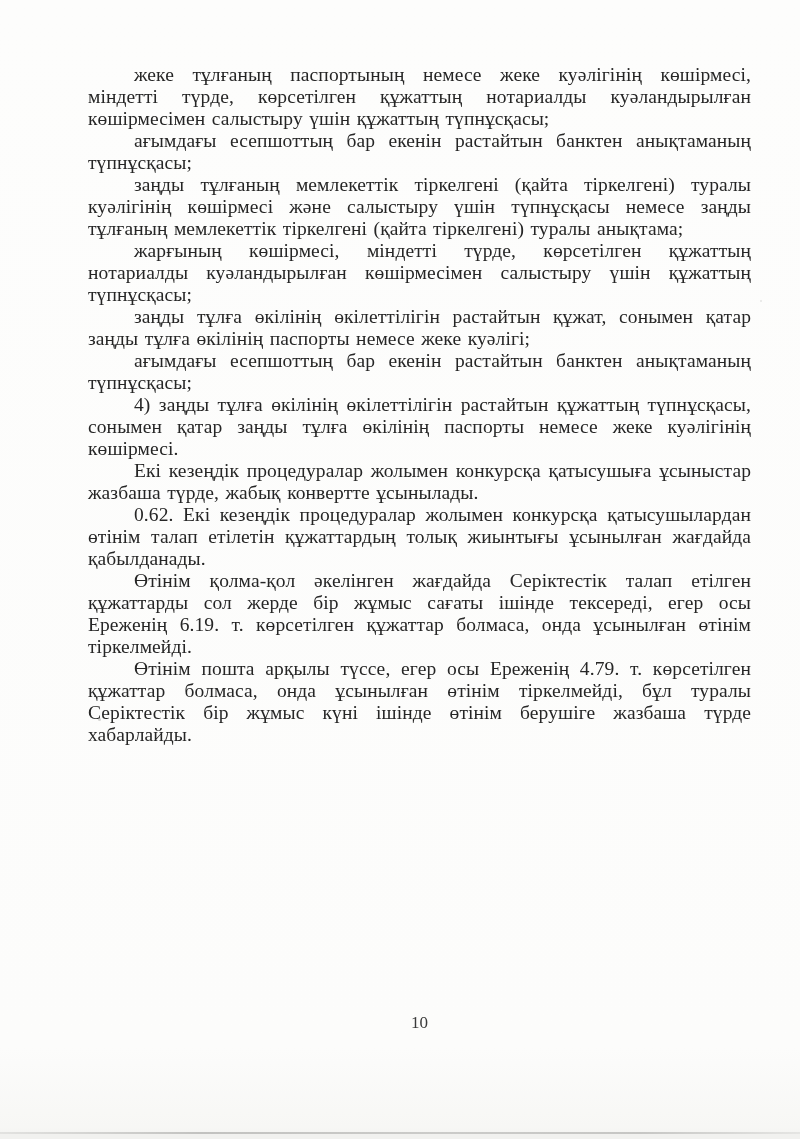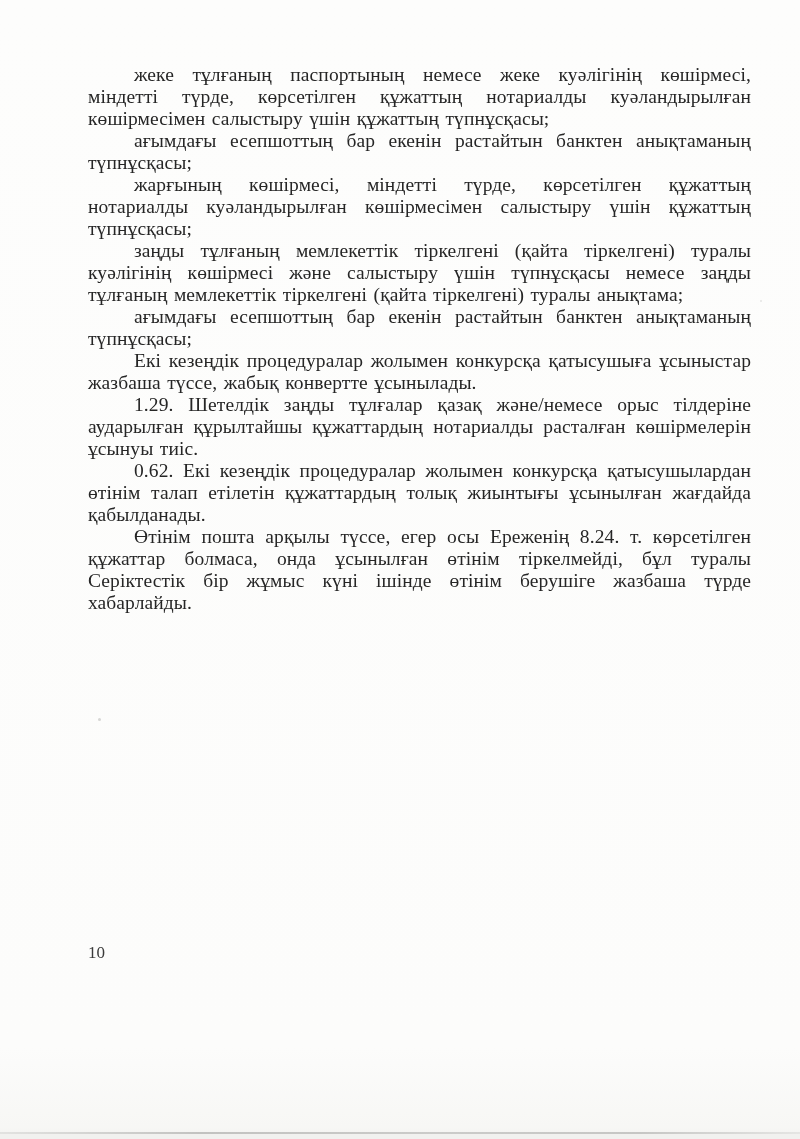--- a/index.html
+++ b/index.html
@@ -32,22 +32,23 @@
   }
   .text-block p {
     margin: 0;
     padding: 0;
     text-indent: 46px;
     word-spacing: 1.5px;
   }
   .page-number {
     position: absolute;
     left: 88px;
-    top: 943px;
+    top: 1013px;
     width: 663px;
+    text-align: center;
     font-size: 17px;
     color: #3a3a3a;
   }
   .scan-bottom-edge {
     position: absolute;
     left: 0;
     top: 1132px;
     width: 800px;
     height: 2px;
     background: linear-gradient(to right, #e2e2e0, #c2c2c0 25%, #cbcbc9 55%, #c6c6c4 80%, #e5e5e3);
@@ -72,27 +73,29 @@
   .speckle-2 { left: 760px; top: 300px; width: 2px; height: 2px; opacity: 0.35; }
 </style>
 </head>
 <body>
 
 <div class="scan-page">
 
   <div class="text-block">
     <p>жеке тұлғаның паспортының немесе жеке куәлігінің көшірмесі, міндетті түрде, көрсетілген құжаттың нотариалды куәландырылған көшірмесімен салыстыру үшін құжаттың түпнұсқасы;</p>
     <p>ағымдағы есепшоттың бар екенін растайтын банктен анықтаманың түпнұсқасы;</p>
+    <p>заңды тұлғаның мемлекеттік тіркелгені (қайта тіркелгені) туралы куәлігінің көшірмесі және салыстыру үшін түпнұсқасы немесе заңды тұлғаның мемлекеттік тіркелгені (қайта тіркелгені) туралы анықтама;</p>
     <p>жарғының көшірмесі, міндетті түрде, көрсетілген құжаттың нотариалды куәландырылған көшірмесімен салыстыру үшін құжаттың түпнұсқасы;</p>
-    <p>заңды тұлғаның мемлекеттік тіркелгені (қайта тіркелгені) туралы куәлігінің көшірмесі және салыстыру үшін түпнұсқасы немесе заңды тұлғаның мемлекеттік тіркелгені (қайта тіркелгені) туралы анықтама;</p>
+    <p>заңды тұлға өкілінің өкілеттілігін растайтын құжат, сонымен қатар заңды тұлға өкілінің паспорты немесе жеке куәлігі;</p>
     <p>ағымдағы есепшоттың бар екенін растайтын банктен анықтаманың түпнұсқасы;</p>
-    <p>Екі кезеңдік процедуралар жолымен конкурсқа қатысушыға ұсыныстар жазбаша түссе, жабық конвертте ұсынылады.</p>
-    <p>1.29. Шетелдік заңды тұлғалар қазақ және/немесе орыс тілдеріне аударылған құрылтайшы құжаттардың нотариалды расталған көшірмелерін ұсынуы тиіс.</p>
+    <p>4) заңды тұлға өкілінің өкілеттілігін растайтын құжаттың түпнұсқасы, сонымен қатар заңды тұлға өкілінің паспорты немесе жеке куәлігінің көшірмесі.</p>
+    <p>Екі кезеңдік процедуралар жолымен конкурсқа қатысушыға ұсыныстар жазбаша түрде, жабық конвертте ұсынылады.</p>
     <p>0.62. Екі кезеңдік процедуралар жолымен конкурсқа қатысушылардан өтінім талап етілетін құжаттардың толық жиынтығы ұсынылған жағдайда қабылданады.</p>
-    <p>Өтінім пошта арқылы түссе, егер осы Ереженің 8.24. т. көрсетілген құжаттар болмаса, онда ұсынылған өтінім тіркелмейді, бұл туралы Серіктестік бір жұмыс күні ішінде өтінім берушіге жазбаша түрде хабарлайды.</p>
+    <p>Өтінім қолма-қол әкелінген жағдайда Серіктестік талап етілген құжаттарды сол жерде бір жұмыс сағаты ішінде тексереді, егер осы Ереженің 6.19. т. көрсетілген құжаттар болмаса, онда ұсынылған өтінім тіркелмейді.</p>
+    <p>Өтінім пошта арқылы түссе, егер осы Ереженің 4.79. т. көрсетілген құжаттар болмаса, онда ұсынылған өтінім тіркелмейді, бұл туралы Серіктестік бір жұмыс күні ішінде өтінім берушіге жазбаша түрде хабарлайды.</p>
   </div>
 
   <div class="page-number">10</div>
 
   <div class="scan-speckle speckle-1"></div>
   <div class="scan-speckle speckle-2"></div>
   <div class="scan-bottom-edge"></div>
   <div class="scan-bottom-strip"></div>
 
 </div>

